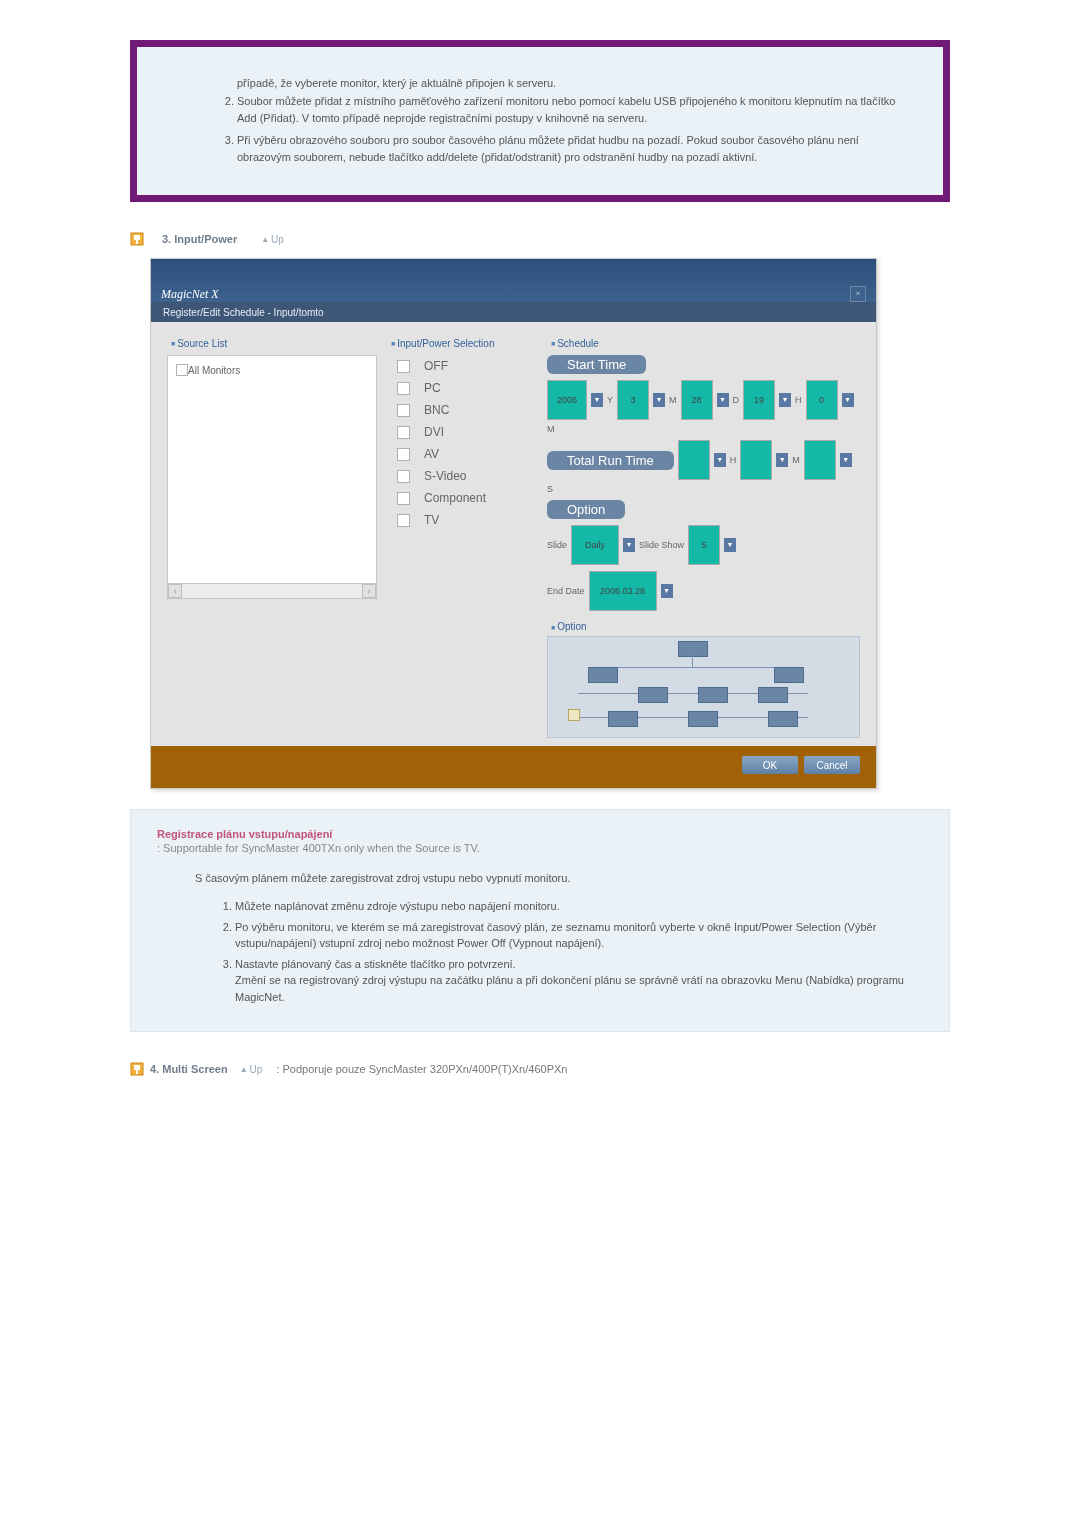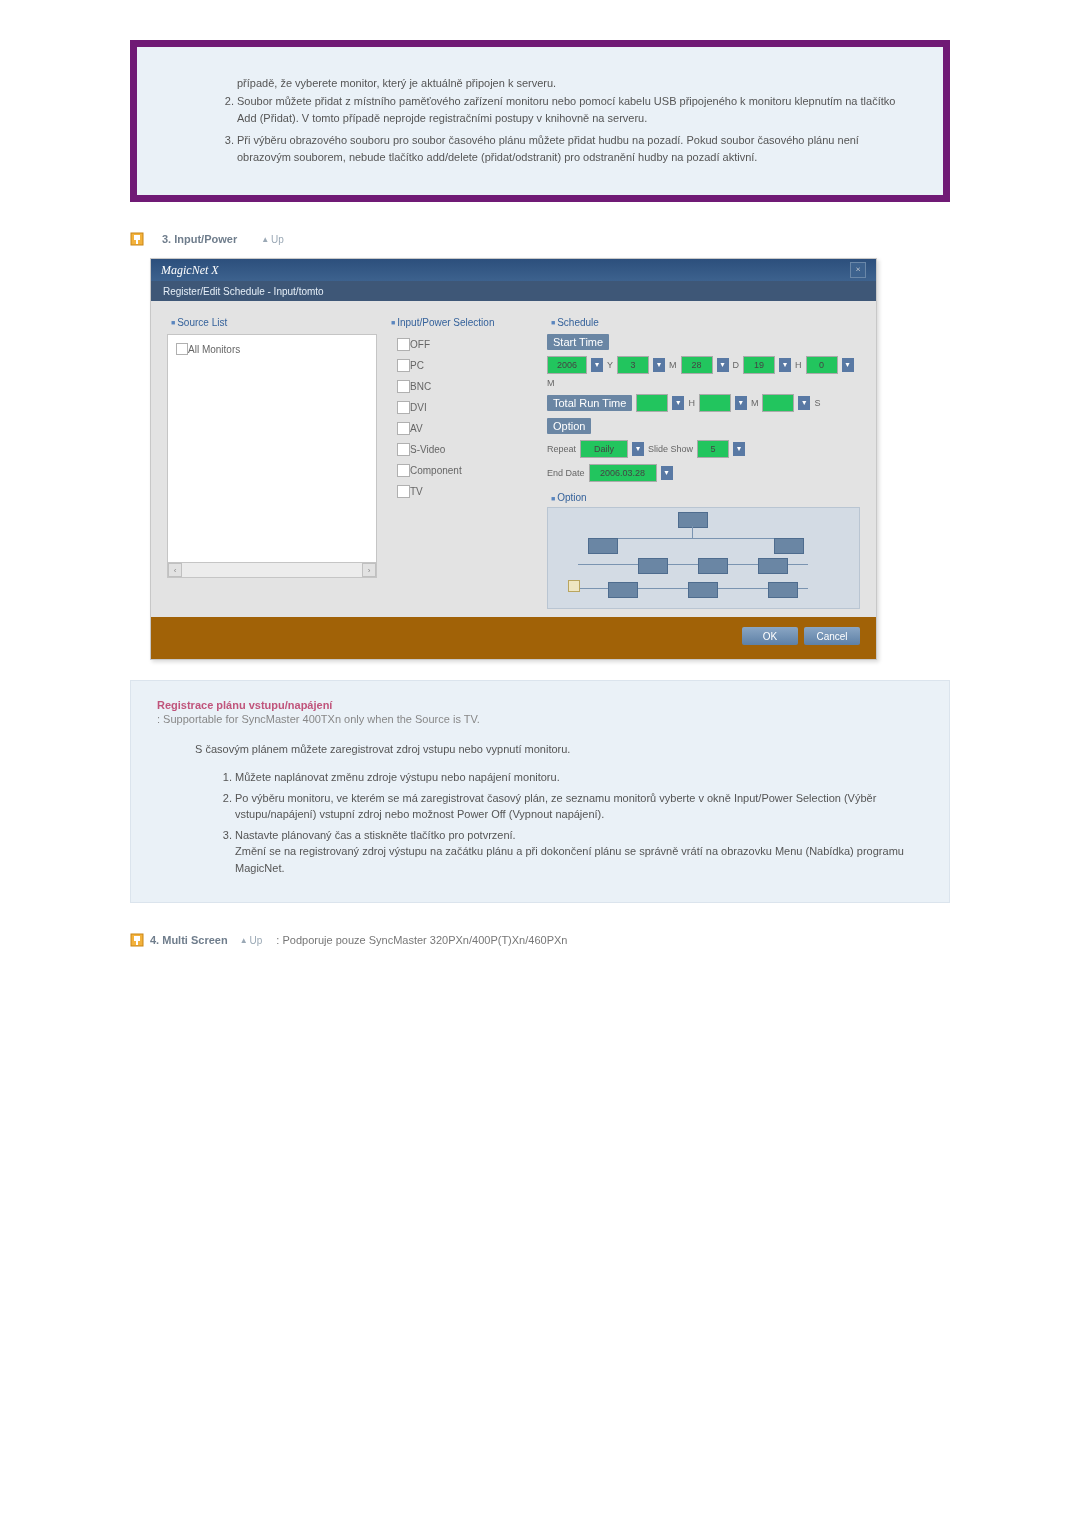--- a/index.html
+++ b/index.html
@@ -10,42 +10,42 @@
 
   .section-hdr{margin:0 0 12px 130px;display:flex;align-items:center;gap:18px}
   .pin-icon{display:inline-block;width:14px;height:14px;position:relative}
   .pin-icon svg{width:14px;height:14px}
   .sec-title{font-weight:bold;color:#6f7d8c}
   .up{display:inline-flex;align-items:center;gap:2px;color:#9aa8b5;margin-left:6px;font-size:10px}
   .up .tri{font-size:8px;color:#9aa8b5}
 
   
   .magic-wrap{margin:0 0 0 150px;width:725px;border:1px solid #c8c8c8;background:#fff;box-shadow:2px 2px 4px rgba(0,0,0,.15)}
-  .magic-title{height:22px;background:linear-gradient(#2c4f7c,#3d628e);color:#fff;font-style:italic;font-size:12px;display:flex;align-items:center;padding:0 10px;font-family:'Times New Roman',serif}
+  .magic-title{height:43px;background:linear-gradient(#2c4f7c,#3d628e);color:#fff;font-style:italic;font-size:12px;display:flex;align-items:flex-end;padding:0 10px;font-family:'Times New Roman',serif}
   .magic-title .x{margin-left:auto;width:14px;height:14px;border:1px solid #6a87a8;background:#3d628e;text-align:center;line-height:12px;font-size:9px;color:#ddd}
   .magic-sub{height:20px;background:#3e5777;color:#e5eef7;font-size:10px;display:flex;align-items:center;padding:0 12px}
   .magic-body{background:#e3e3e3;padding:16px 16px 8px 16px;display:flex;gap:10px}
   .panel-hdr{font-size:10px;color:#35629b;margin:0 0 6px 4px}
   .panel-hdr::before{content:"■ ";font-size:7px;color:#5a86bf;position:relative;top:-1px}
   .monitor-panel{width:210px}
   .monitor-box{background:#fff;border:1px solid #c5c5c5;height:230px;position:relative;padding:6px 4px;font-size:10px;color:#666}
   .mon-item{display:flex;align-items:center;margin:2px 4px}
   .sq{width:10px;height:10px;border:1px solid #b0b0b0;background:#fff}
   .scroll-bottom{position:absolute;left:0;right:0;bottom:0;height:14px;background:#ececec;border-top:1px solid #c5c5c5;display:flex;justify-content:space-between}
   .scroll-bottom span{width:14px;height:14px;background:#e2e2e2;border:1px solid #c0c0c0;display:flex;align-items:center;justify-content:center;font-size:8px;color:#888;box-sizing:border-box}
 
   .input-panel{width:150px}
   .input-list{background:#e3e3e3}
-  .input-item{display:flex;align-items:center;padding:4px 10px;font-size:10px;color:#666}
+  .input-item{display:flex;align-items:center;gap:14px;padding:4px 10px;font-size:12px;color:#666}
   .chk{width:11px;height:11px;border:1px solid #b0b0b0;background:#fff}
 
   .sched-panel{flex:1}
   .sched-box{font-size:10px;color:#555}
-  .pill{display:inline-block;background:#6a86a4;color:#fff;font-size:11px;padding:2px 6px;border-radius:1px}
-  .fld{display:inline-block;background:#22c55e;border:1px solid #aaa;font-size:9px;color:#444;padding:2px 3px;min-width:24px;height:12px;line-height:12px;text-align:center}
+  .pill{display:inline-block;background:#6a86a4;color:#fff;font-size:13px;padding:2px 20px;border-radius:6px}
+  .fld{display:inline-block;background:#14b8a6;border:1px solid #aaa;font-size:9px;color:#444;padding:13px 3px;min-width:24px;height:12px;line-height:12px;text-align:center}
   .dd{display:inline-block;width:12px;height:14px;background:#5979a4;color:#fff;font-size:8px;text-align:center;line-height:14px;vertical-align:top}
   .sch-row{margin:6px 0;display:flex;align-items:center;gap:4px;flex-wrap:wrap}
   .lbl{color:#666;font-size:9px}
   .opt-hdr{color:#35629b;font-size:10px;margin:10px 0 4px 4px}
   .opt-hdr::before{content:"■ ";font-size:7px;color:#5a86bf}
   .opt-area{background:#d3dbe4;border:1px solid #b9c5d2;height:100px;position:relative}
   .opt-area .tiny{position:absolute;width:28px;height:14px;background:#6a86a4;border:1px solid #4e6c8e}
   .hline{position:absolute;height:1px;background:#7a94b1}
   .vline{position:absolute;width:1px;background:#7a94b1}
 
@@ -180,21 +180,21 @@
               <span class="dd">▾</span>
               <span class="lbl">M</span>
             <span class="fld"></span>
               <span class="dd">▾</span>
               <span class="lbl">S</span>
           </div>
           <div class="sch-row">
               <span class="pill">Option</span>
             </div>
           <div class="sch-row">
-            <span class="lbl">Repeat</span>
+            <span class="lbl">Slide</span>
             <span class="fld" style="min-width:40px">Daily</span>
               <span class="dd">▾</span>
             <span class="lbl">Slide Show</span>
             <span class="fld">5</span>
               <span class="dd">▾</span>
           </div>
           <div class="sch-row">
             <span class="lbl">End Date</span>
             <span class="fld" style="min-width:60px">2006.03.28</span>
               <span class="dd">▾</span>

